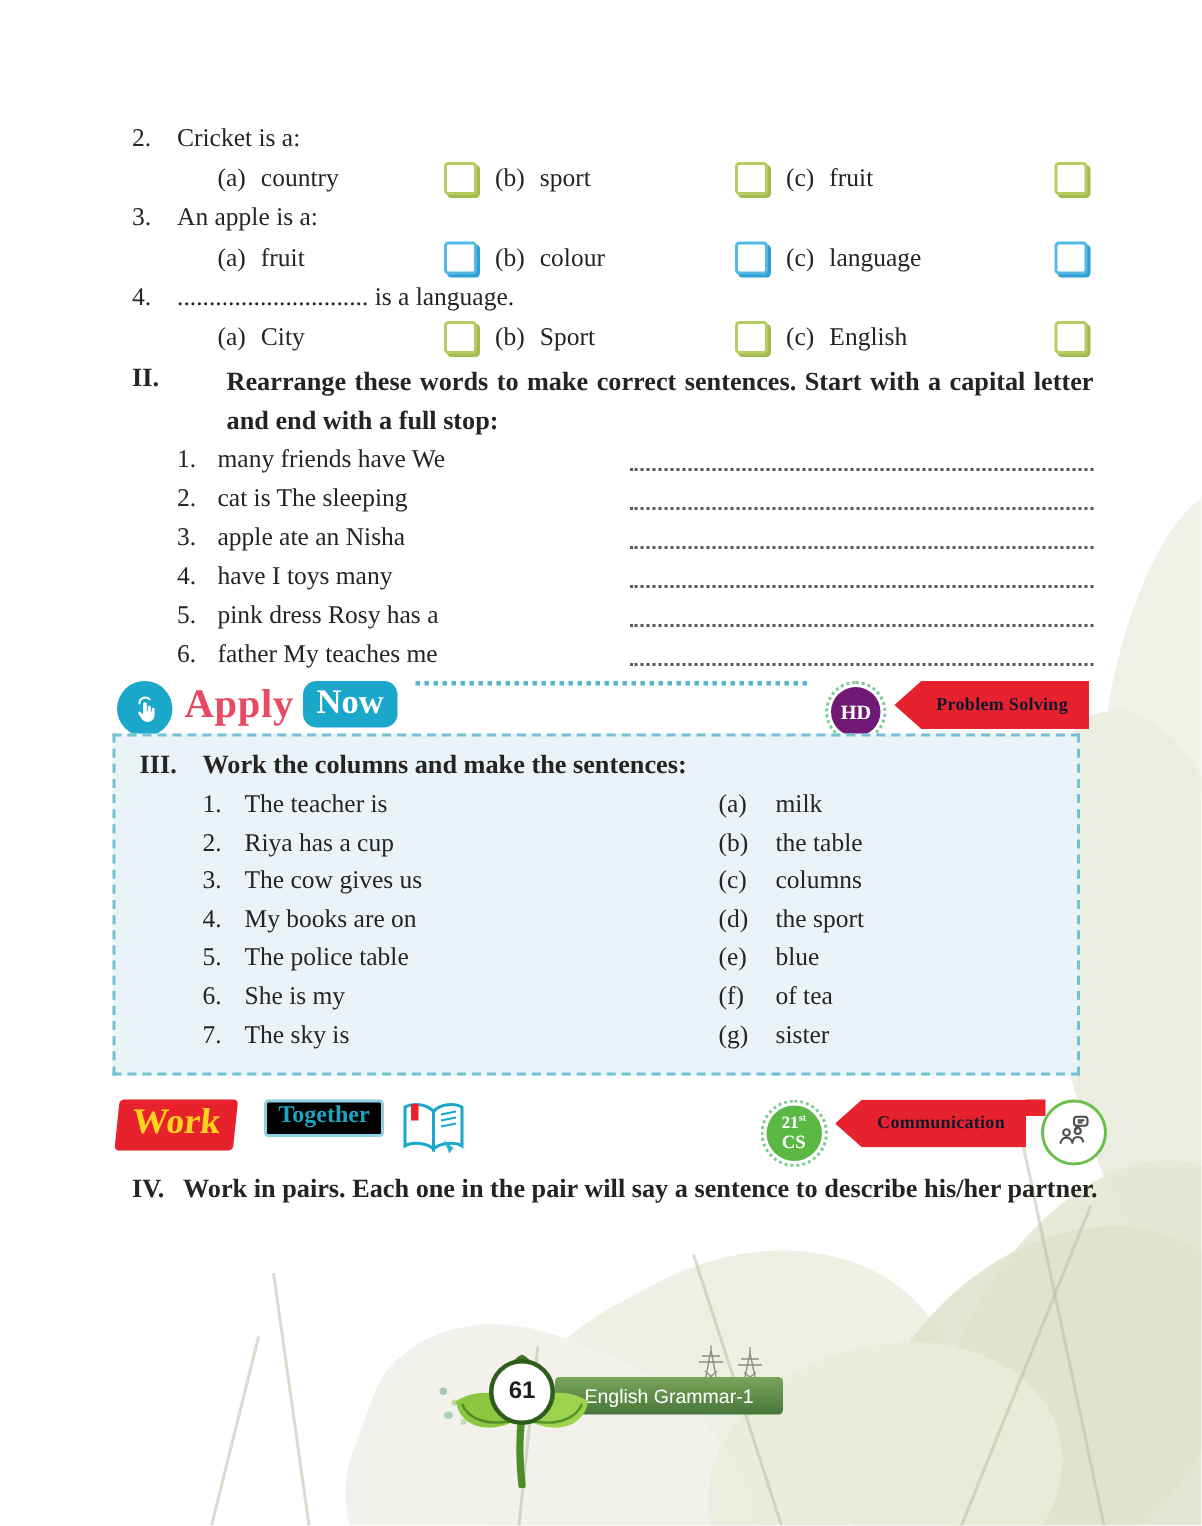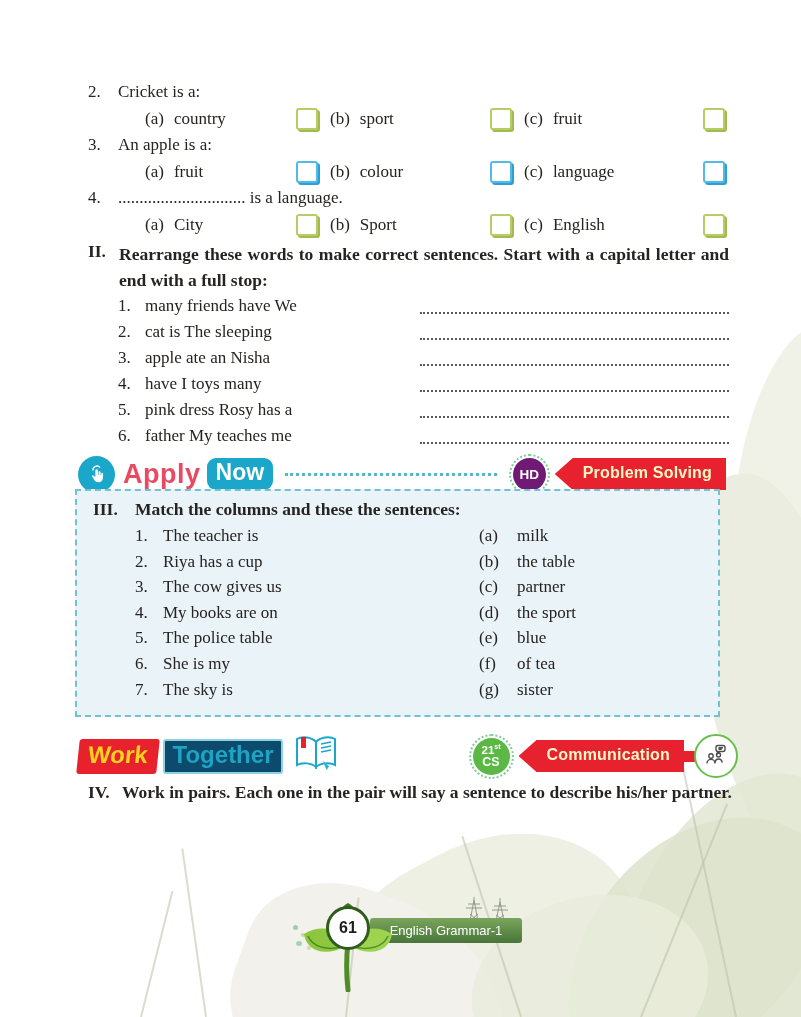--- a/index.html
+++ b/index.html
@@ -23,47 +23,47 @@
   .opt-grid{display:grid;grid-template-columns:173px 182px 201px;column-gap:12px;margin-left:57px;height:26.5px;align-items:center;}
   .opt{display:flex;align-items:center;justify-content:space-between;}
   .opt .kl{display:flex;}
   .opt .k{margin-right:10px;}
   .cb{width:18px;height:18px;border-radius:3px;background:#fff;flex:0 0 auto;cursor:pointer;}
   .cb.green{border:2px solid #b6cd63;box-shadow:2px 2px 0 #a4ba4e;}
   .cb.blue{border:2px solid #55b9e6;box-shadow:2px 2px 0 #2e9fd4;}
 
   
   .sec2{position:absolute;top:241px;left:88px;width:641px;}
-  .sec2-head{display:flex;font-weight:bold;font-size:17.5px;}
+  .sec2-head{display:flex;font-weight:bold;font-size:17.5px;gap:32px;}
   .sec2-head .rn{width:31px;}
   .sec2-head .ht{flex:1;text-align:justify;line-height:26px;}
   .s2-item{display:flex;margin-left:30px;height:26px;line-height:26px;font-size:17px;}
   .s2-item .n{width:27px;}
   .s2-item .t{width:267px;}
   .s2-item .dots{flex:1;border-bottom:2px dotted #58595b;margin:0 0 5px 8px;}
 
   
-  .actbar{position:absolute;display:flex;align-items:center;font-family:Liberation Sans, sans-serif;}
+  .actbar{position:absolute;display:flex;align-items:flex-start;font-family:Liberation Serif, serif;}
   .apply-bar{top:454px;left:78px;width:648px;height:40px;}
   .tap-circle{width:37px;height:37px;border-radius:50%;background:#1ba7c9;display:flex;align-items:center;justify-content:center;}
   .apply-word{font-size:27px;font-weight:800;color:#e84a62;margin:0 6px 0 8px;letter-spacing:.5px;}
   .now-box{background:#1ba7c9;color:#fff;font-size:23px;font-weight:800;padding:1px 9px 4px;border-radius:9px;}
   .dotline{flex:1;border-top:3px dotted #54b7ce;margin:0 12px;}
   .badge-wrap{border:2px dotted #7ecb96;border-radius:50%;padding:2px;flex:0 0 auto;}
   .badge-circle{border-radius:50%;background:#701a75;color:#fff;font-weight:800;display:flex;align-items:center;justify-content:center;}
   .hd{width:33px;height:33px;font-size:13.5px;}
   .cs{width:37px;height:37px;flex-direction:column;line-height:1.05;background:#5bb845;}
   .cs .l1{font-size:11.5px;font-weight:800;}
   .cs .l1 sup{font-size:7px;}
   .cs .l2{font-size:12.5px;font-weight:800;}
-  .ribbon{background:#e7212d;color:#fef9c3;font-weight:800;font-size:16px;height:30px;display:flex;align-items:center;
+  .ribbon{background:#e7212d;color:#0f172a;font-weight:800;font-size:12px;height:30px;display:flex;align-items:center;
           padding:0 14px 2px 28px;clip-path:polygon(18px 0,100% 0,100% 100%,18px 100%,0 50%);letter-spacing:.2px;margin-left:5px;}
   .work-bar{top:733px;left:78px;width:660px;height:46px;}
   .work-box{background:#e8222d;color:#ffd21e;font-weight:800;font-size:24px;padding:2px 10px 5px;border-radius:3px;transform:skewX(-6deg);}
-  .together-box{background:#0c4a6e;border:2px solid #8ed2e2;color:#1ea4c3;font-weight:800;font-size:24px;padding:0 8px 3px;border-radius:3px;margin-left:5px;}
+  .together-box{background:#000000;border:2px solid #8ed2e2;color:#1ea4c3;font-weight:800;font-size:16px;padding:0 8px 3px;border-radius:3px;margin-left:19px;}
   .book-wrap{margin-left:10px;}
   .spacer{flex:1;}
   .connector{width:13px;height:11px;background:#e7212d;}
   .people-circle{width:40px;height:40px;border-radius:50%;background:#fff;border:2.5px solid #6abf4c;display:flex;align-items:center;justify-content:center;margin-left:-3px;}
 
   
   .box3{position:absolute;top:489px;left:75px;width:645px;height:228px;background:#e9f3f8;border:2px dashed #72c2d3;box-sizing:border-box;}
   .box3-head{display:flex;font-weight:bold;font-size:17.5px;margin:8px 0 3px 16px;}
   .box3-head .rn{width:42px;}
   .m-row{display:flex;height:25.6px;line-height:25.6px;font-size:17px;margin-left:58px;}
@@ -244,39 +244,39 @@
     <span class="dotline"></span>
     <span class="badge-wrap">
         <span class="badge-circle hd">HD</span>
       </span>
     <span class="ribbon">Problem Solving</span>
   </div>
 
   <div class="box3">
     <div class="box3-head">
       <span class="rn">III.</span>
-      <span>Match the columns and these the sentences:</span>
+      <span>Work the columns and make the sentences:</span>
     </div>
     <div class="m-row">
         <span class="n">1.</span>
         <span class="lt">The teacher is</span>
         <span class="k">(a)</span>
         <span>milk</span>
       </div>
     <div class="m-row">
         <span class="n">2.</span>
         <span class="lt">Riya has a cup</span>
         <span class="k">(b)</span>
         <span>the table</span>
       </div>
     <div class="m-row">
         <span class="n">3.</span>
         <span class="lt">The cow gives us</span>
         <span class="k">(c)</span>
-        <span>partner</span>
+        <span>columns</span>
       </div>
     <div class="m-row">
         <span class="n">4.</span>
         <span class="lt">My books are on</span>
         <span class="k">(d)</span>
         <span>the sport</span>
       </div>
     <div class="m-row">
         <span class="n">5.</span>
         <span class="lt">The police table</span>

